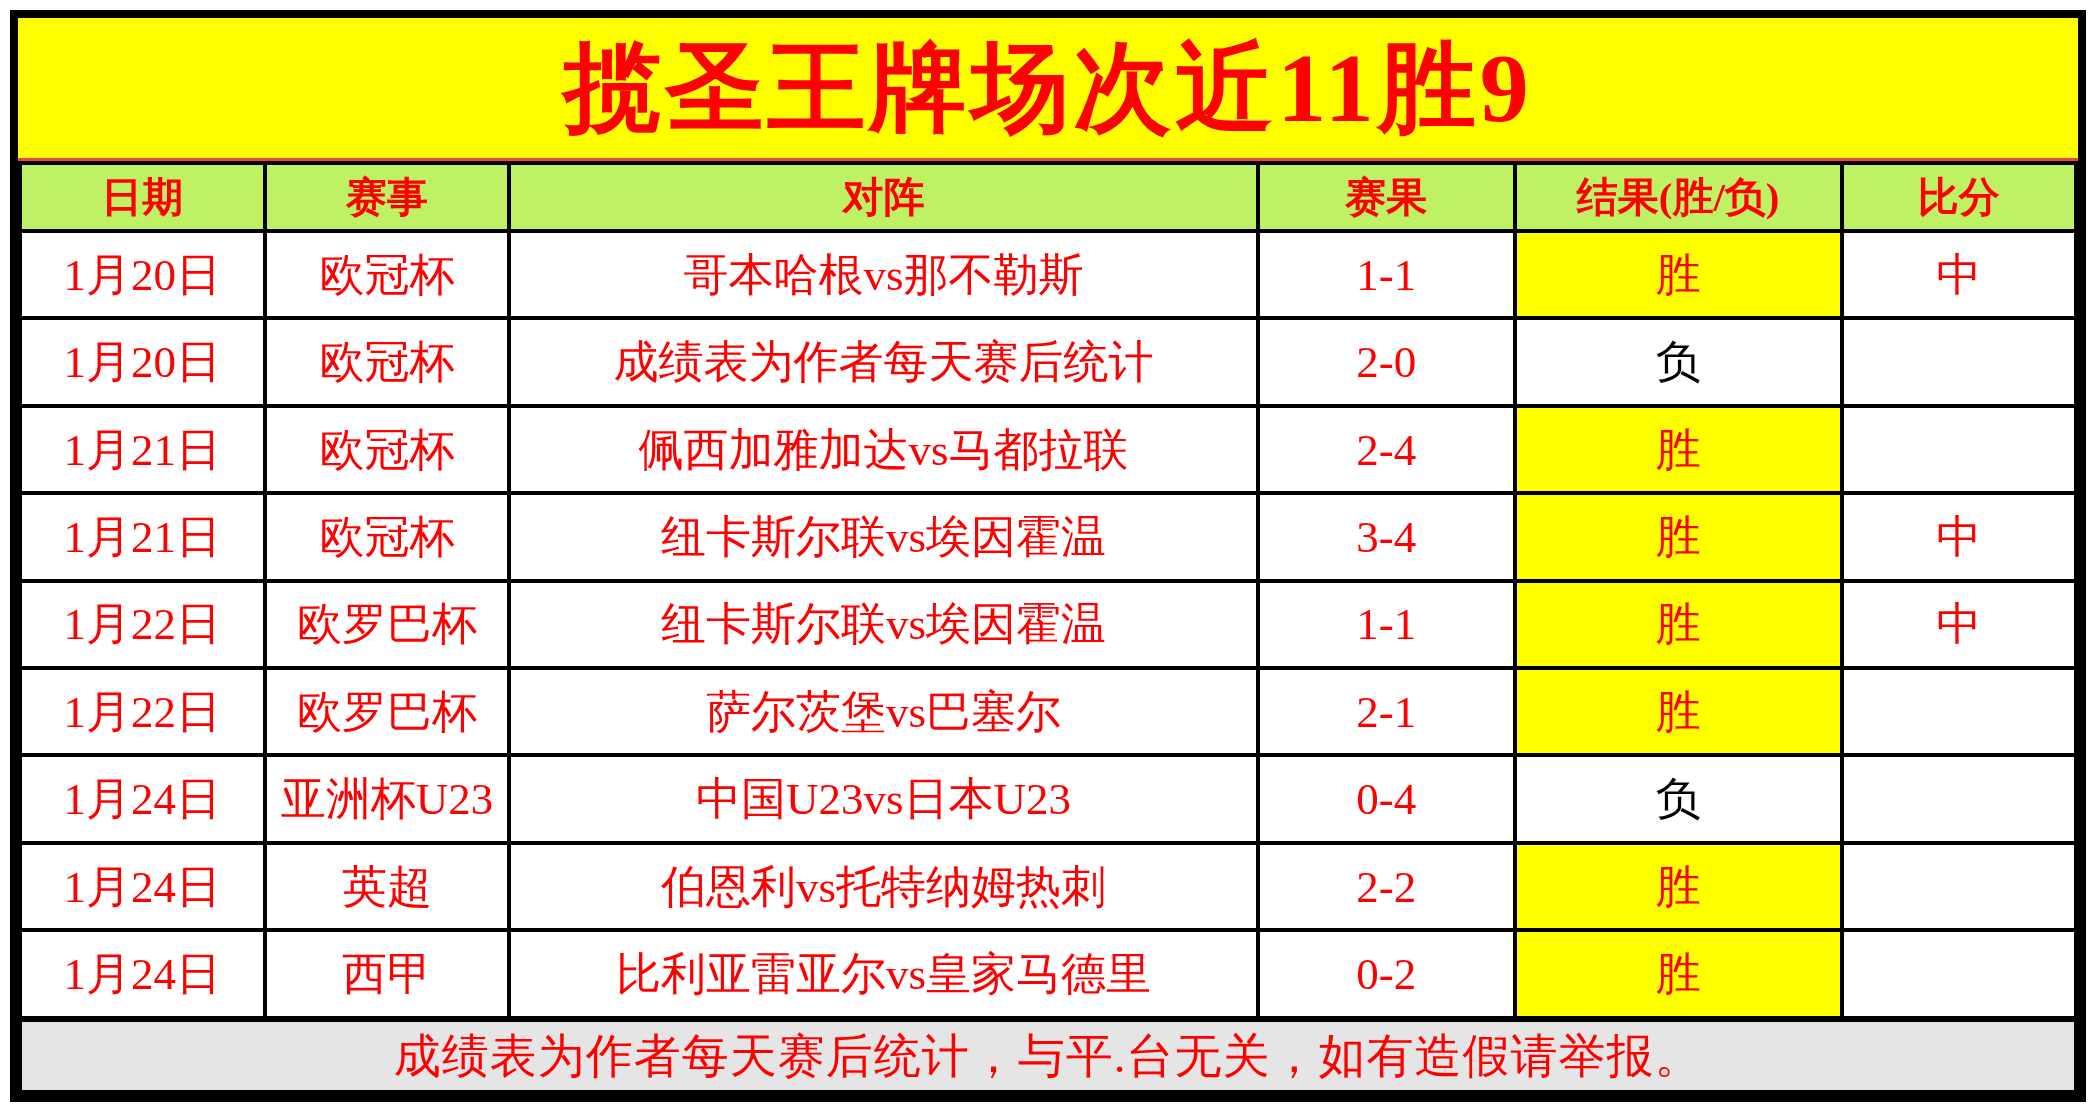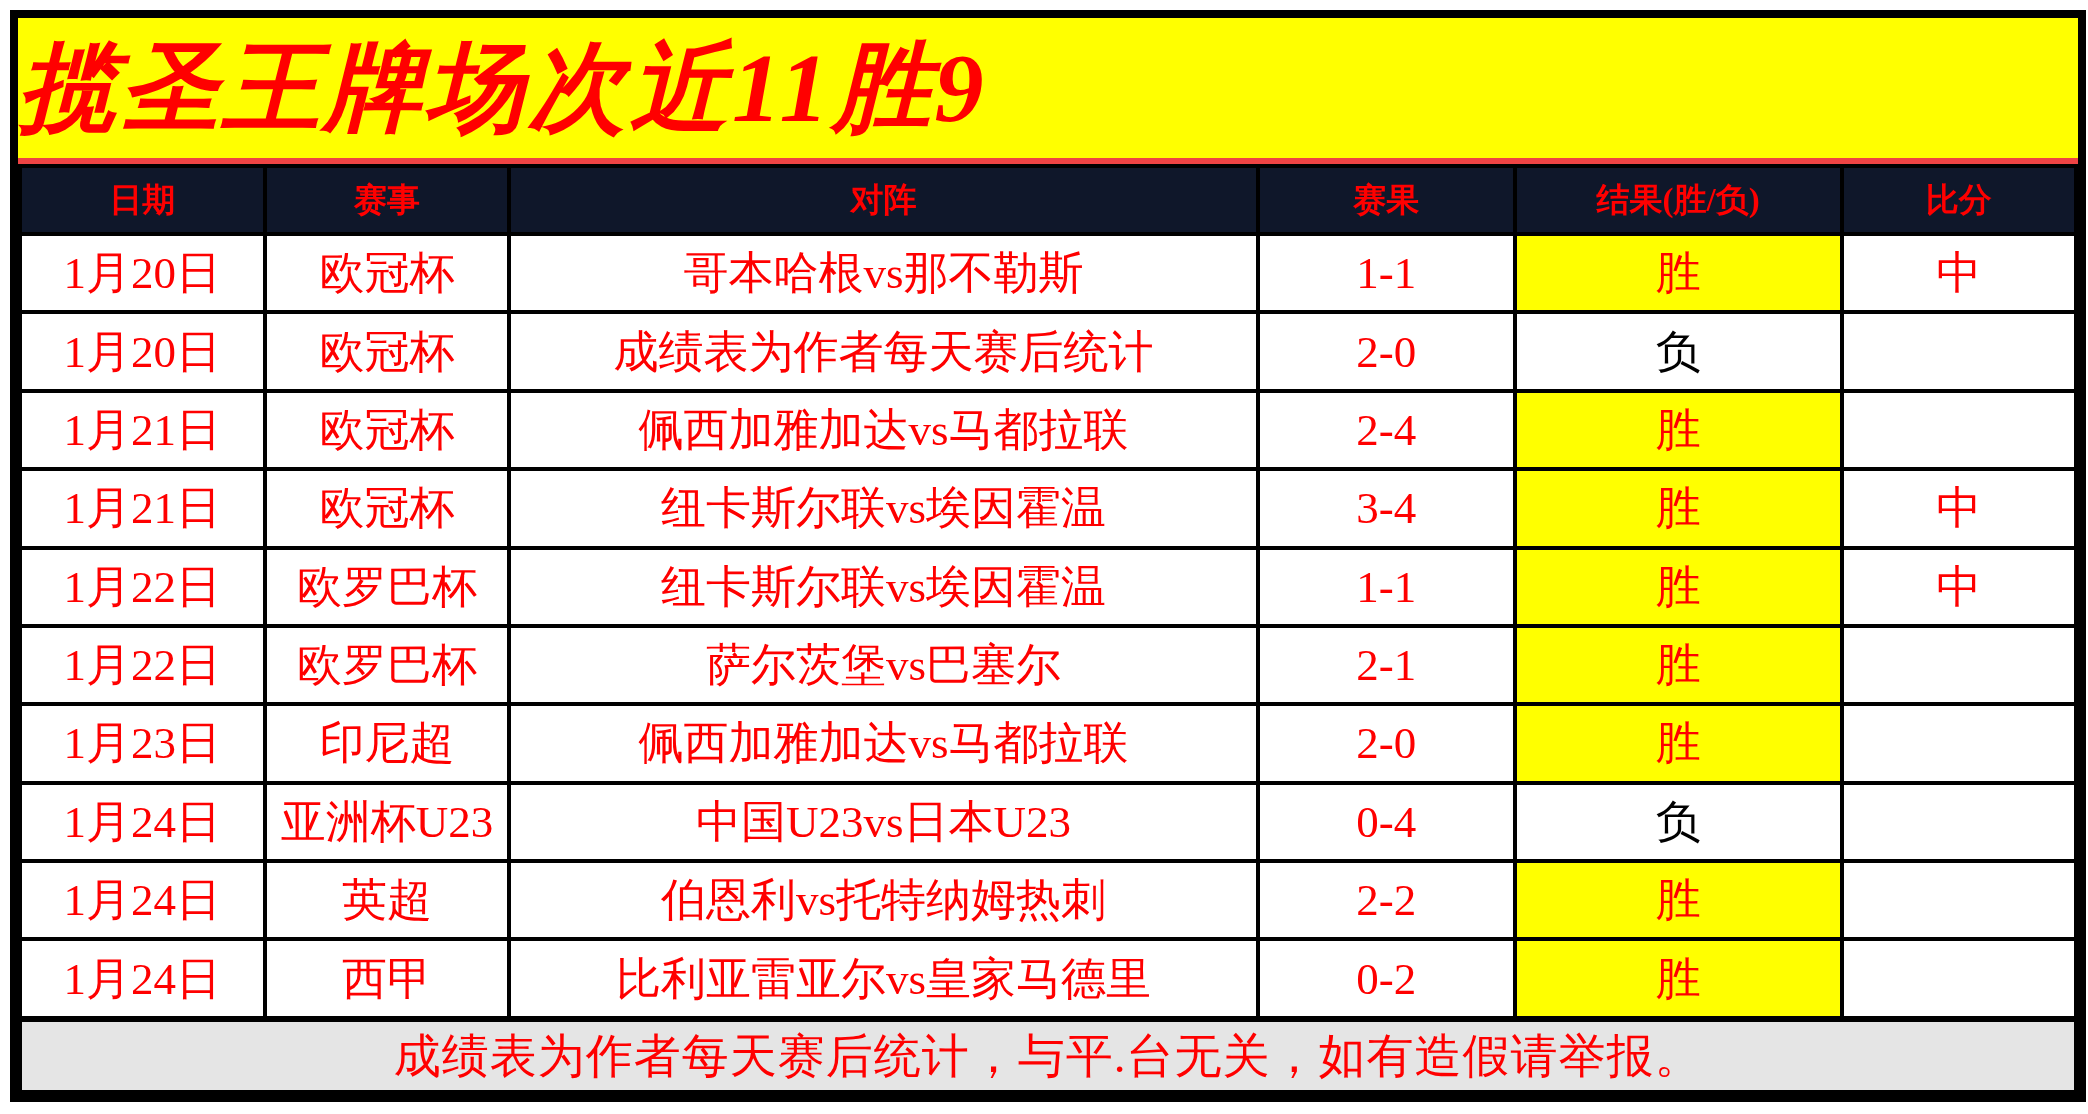--- a/index.html
+++ b/index.html
@@ -19,25 +19,24 @@
     height: 1076px;
     border: 8px solid #000000;
     background: #ffffff;
     display: flex;
     flex-direction: column;
   }
   .banner {
     height: 140px;
     flex: 0 0 140px;
     background: #ffff00;
-    border-bottom: 6px solid #ef4444;
+    border-bottom: 3px solid #ef4444;
     display: flex;
     align-items: center;
-    justify-content: flex-start;
-    font-style: italic;
+    justify-content: center;
   }
   .banner .title-text {
     color: #ff0000;
     font-size: 98px;
     font-weight: bold;
     letter-spacing: 4px;
     line-height: 1;
     white-space: nowrap;
   }
   table.results {
@@ -49,23 +48,23 @@
   table.results th,
   table.results td {
     border: 4px solid #000000;
     text-align: center;
     vertical-align: middle;
     padding: 0;
     overflow: hidden;
     white-space: nowrap;
   }
   table.results thead th {
-    background: #0f172a;
-    color: #ff0000;
-    font-size: 33px;
+    background: #bef264;
+    color: #ff0000;
+    font-size: 41px;
     font-weight: bold;
     height: 64px;
   }
   table.results tbody td {
     background: #ffffff;
     color: #ff0000;
     font-size: 45px;
     font-weight: normal;
     height: 64px;
   }
@@ -163,28 +162,20 @@
         </tr>
         <tr>
           <td>1月22日</td>
           <td>欧罗巴杯</td>
           <td>萨尔茨堡vs巴塞尔</td>
           <td>2-1</td>
           <td class="result-win">胜</td>
           <td></td>
         </tr>
         <tr>
-          <td>1月23日</td>
-          <td>印尼超</td>
-          <td>佩西加雅加达vs马都拉联</td>
-          <td>2-0</td>
-          <td class="result-win">胜</td>
-          <td></td>
-        </tr>
-        <tr>
           <td>1月24日</td>
           <td>亚洲杯U23</td>
           <td>中国U23vs日本U23</td>
           <td>0-4</td>
           <td class="result-lose">负</td>
           <td></td>
         </tr>
         <tr>
           <td>1月24日</td>
           <td>英超</td>

